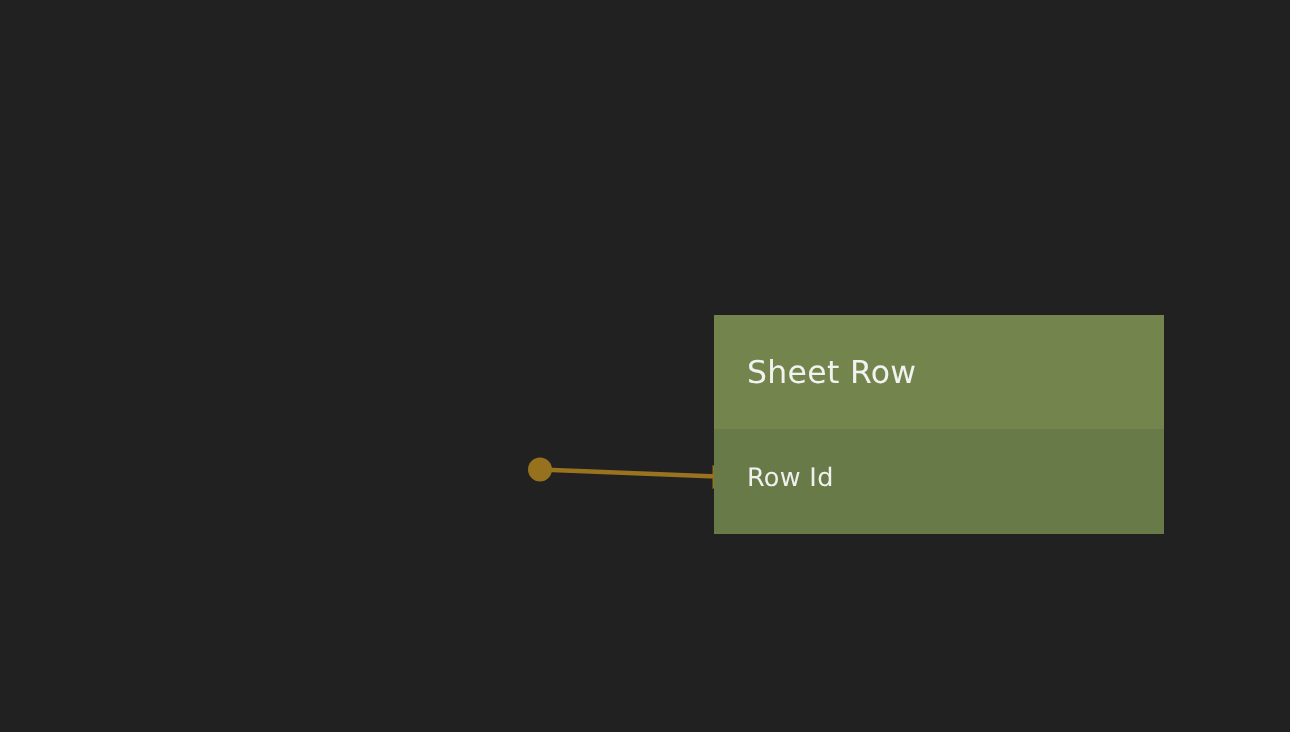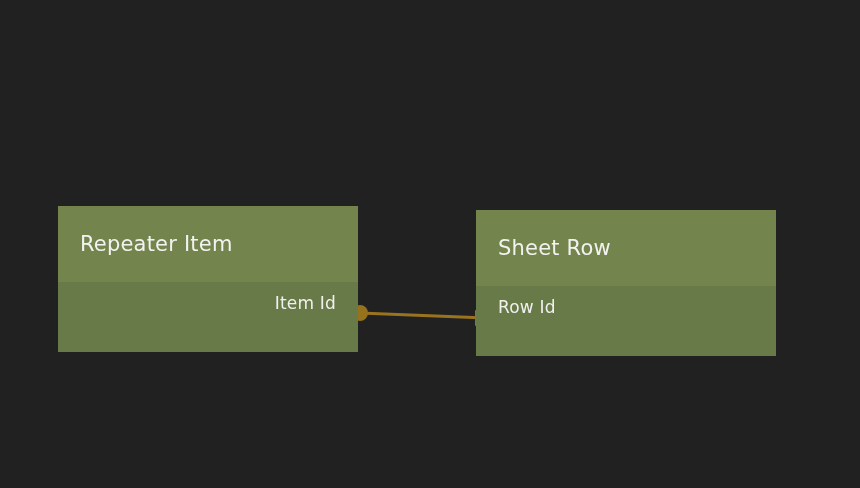--- a/index.html
+++ b/index.html
@@ -59,20 +59,21 @@
     display: flex;
     align-items: center;
     height: 42px;
     padding: 0 22px;
   }
   .field-row.align-right {
     justify-content: flex-end;
   }
   .field-row.align-left {
     justify-content: flex-start;
+    align-items: flex-end;
   }
   .field-label {
     color: #f0f0ee;
     font-size: 17px;
     font-weight: 400;
     letter-spacing: 0.2px;
     line-height: 1;
     white-space: nowrap;
   }
 </style>
@@ -82,30 +83,20 @@
 <div id="canvas">
 
   <svg class="edge-layer" viewBox="0 0 860 488" width="860" height="488" xmlns="http://www.w3.org/2000/svg">
     <g>
       <line x1="360" y1="313" x2="486" y2="318" stroke="#9a731f" stroke-width="3" stroke-linecap="round"></line>
       <circle cx="360" cy="313" r="8" fill="#96711e"></circle>
       <polygon points="492,318 475,310 475,326" fill="#96711e"></polygon>
     </g>
   </svg>
 
-  <div class="node" style="left:58px; top:206px; width:300px; height:146px;">
-    <div class="node-header">
-      <span class="node-title">Repeater Item</span>
-    </div>
-    <div class="node-body">
-      <div class="field-row align-right">
-        <span class="field-label">Item Id</span>
-      </div>
-    </div>
-  </div>
 
   <div class="node" style="left:476px; top:210px; width:300px; height:146px;">
     <div class="node-header">
       <span class="node-title">Sheet Row</span>
     </div>
     <div class="node-body">
       <div class="field-row align-left">
         <span class="field-label">Row Id</span>
       </div>
     </div>

